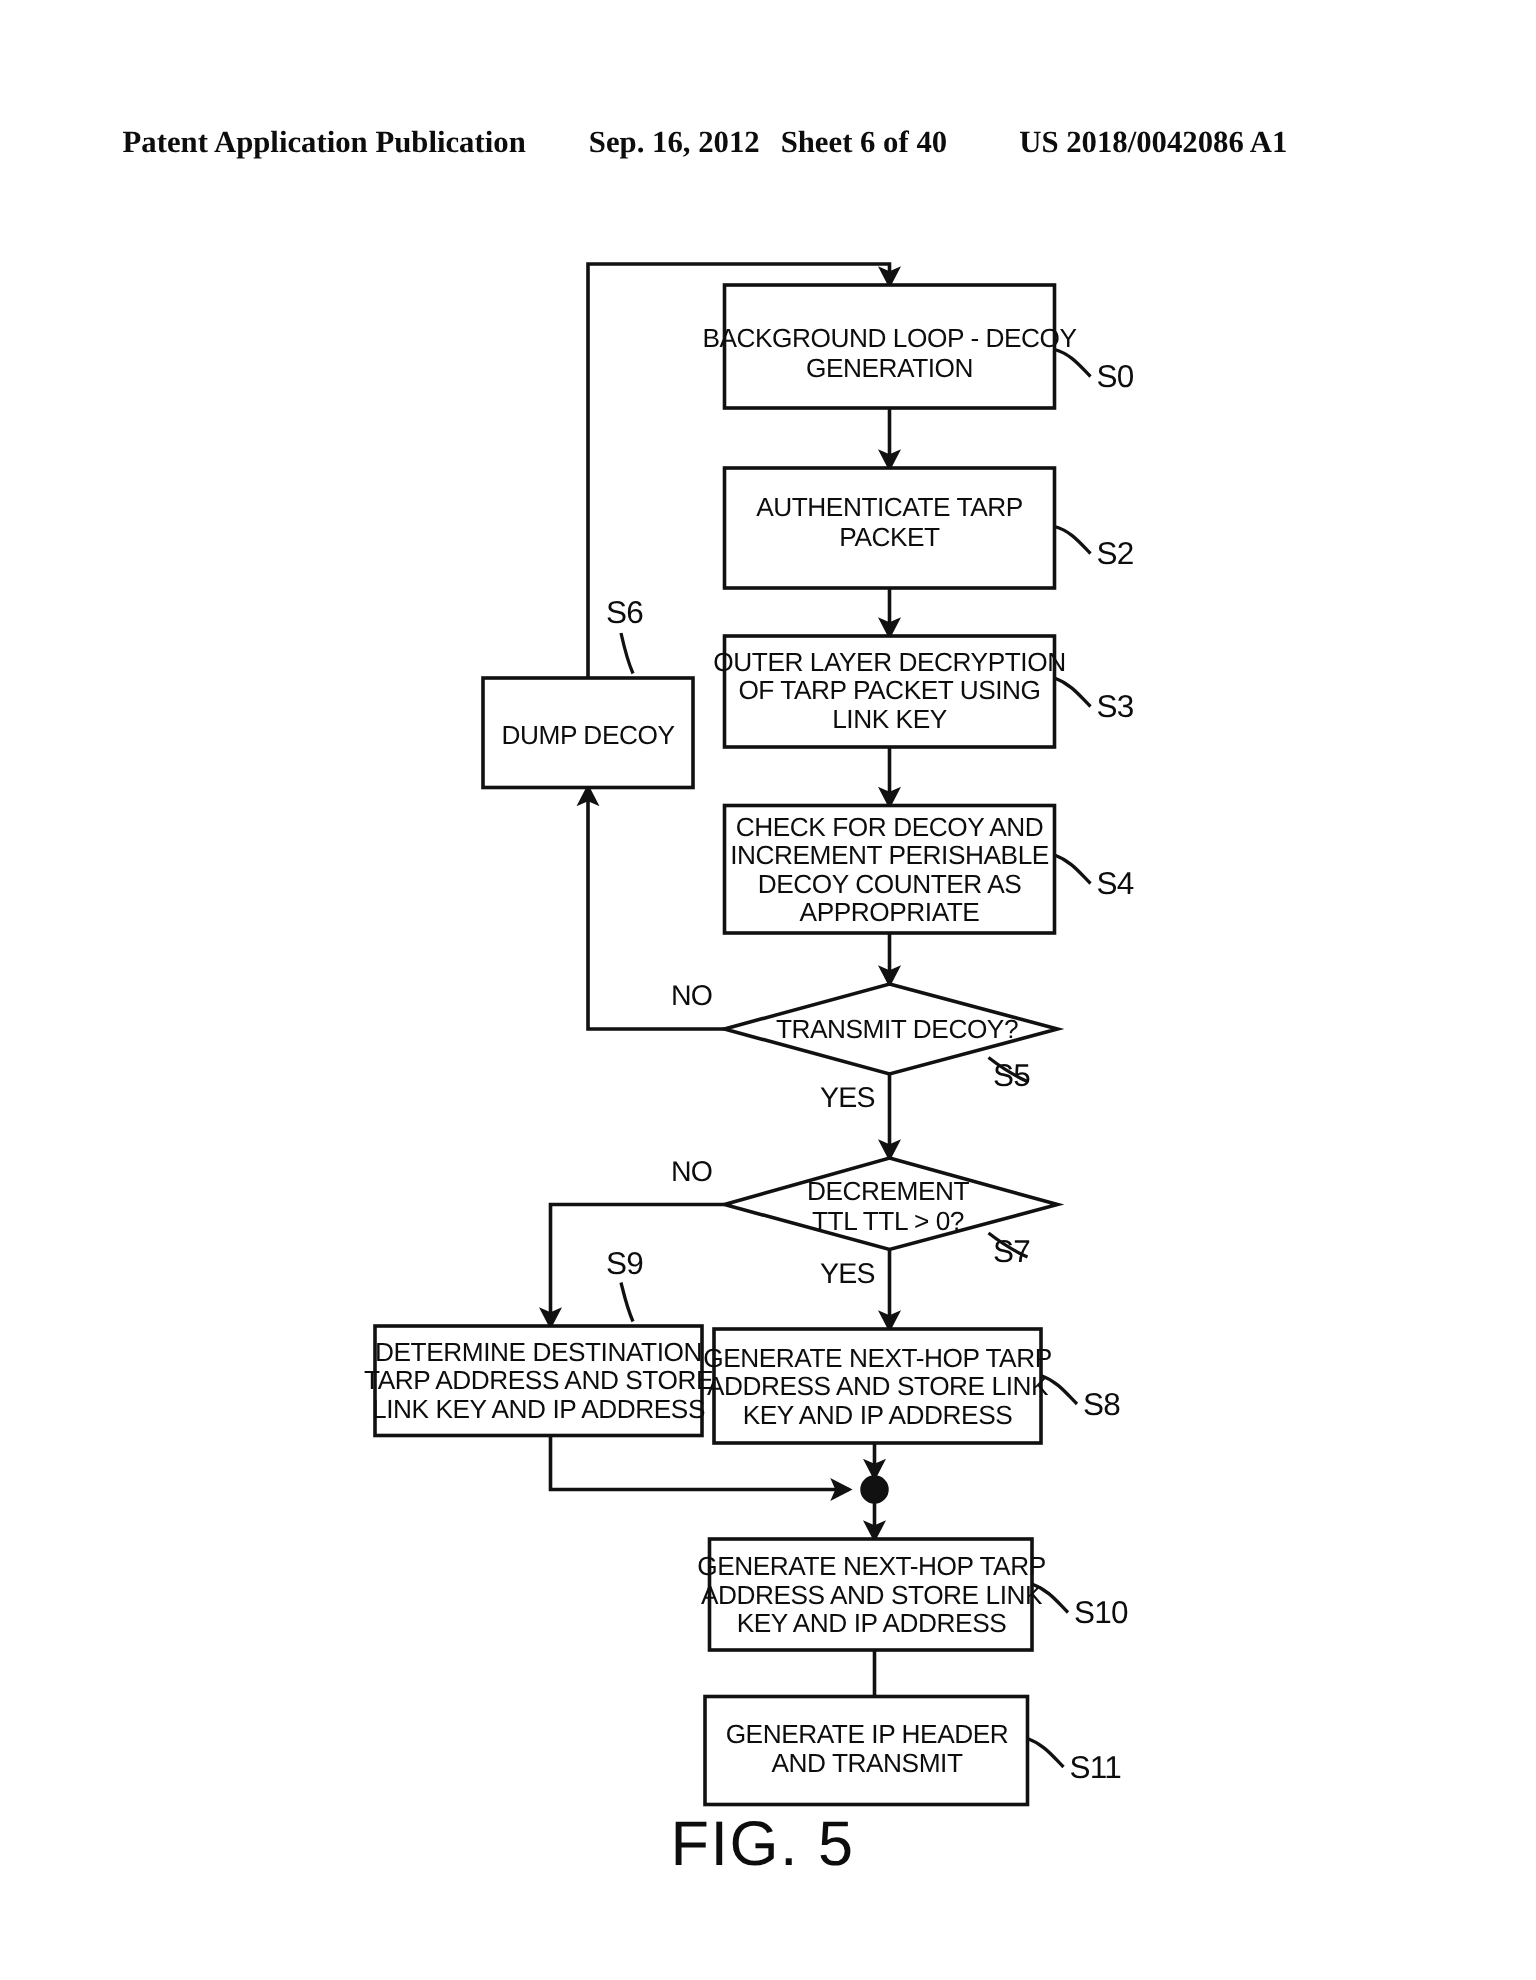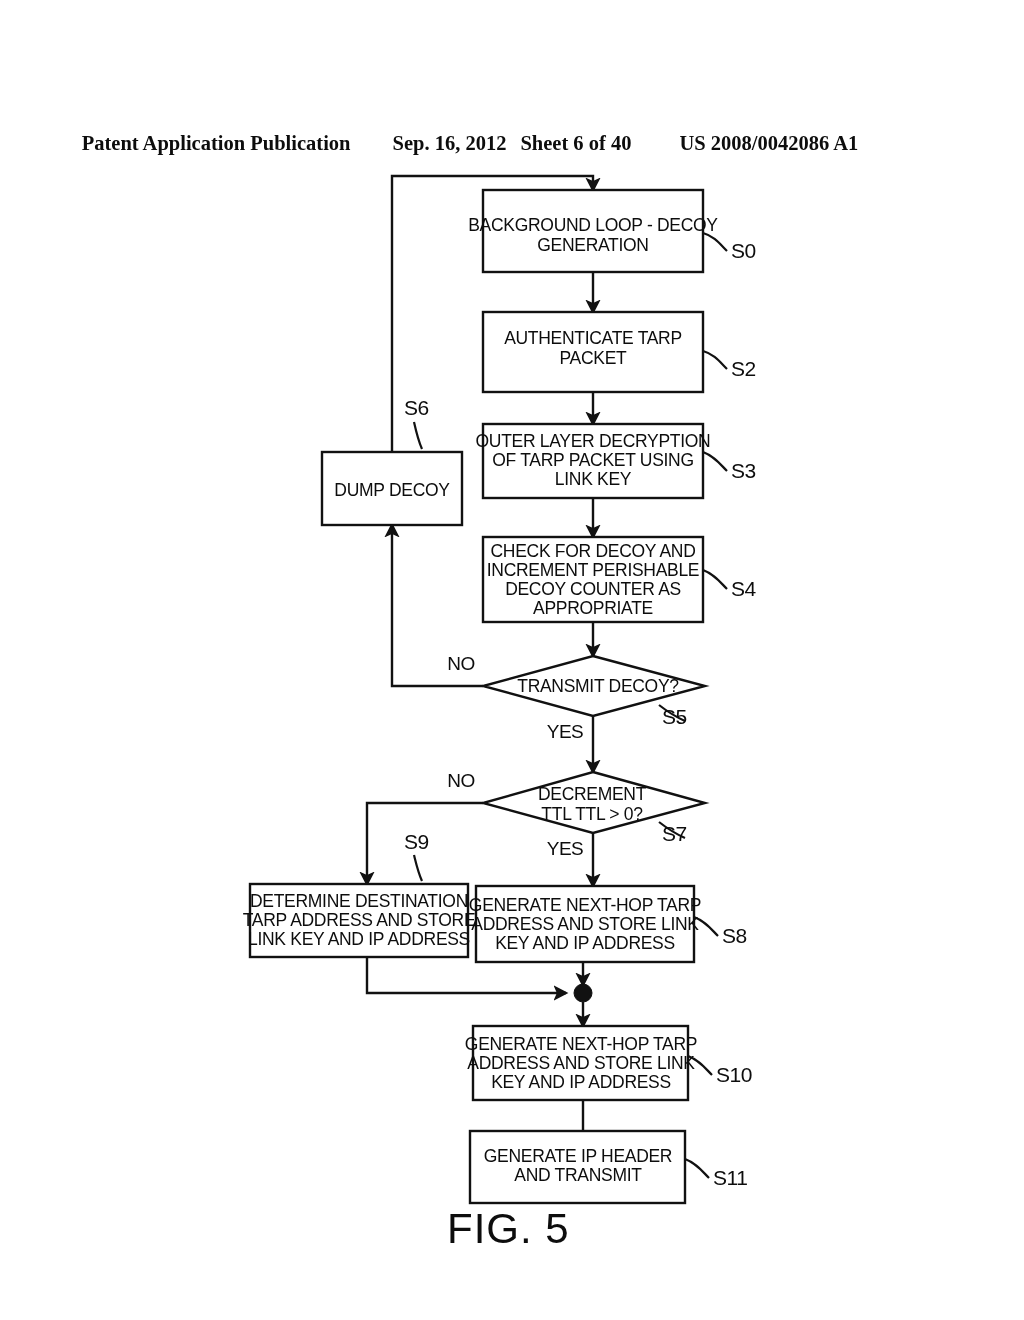--- a/index.html
+++ b/index.html
@@ -28,21 +28,20 @@
     width: 940px;
     display: flex;
     justify-content: center;
     align-items: baseline;
     font-family: "Liberation Serif", serif;
     font-weight: bold;
     font-size: 20.5px;
     color: #0d0d0d;
     letter-spacing: 0px;
     white-space: nowrap;
-    margin-top: 48px;
   }
   #pub-header .seg { display: inline-block; }
   #pub-header .gap-a { width: 42px; }
   #pub-header .gap-b { width: 14px; }
   #pub-header .gap-c { width: 48px; }
 
   svg#figure {
     position: absolute;
     left: 0;
     top: 0;
@@ -107,21 +106,21 @@
 
 <div id="page">
 
   <div id="pub-header">
     <span class="seg">Patent Application Publication</span>
     <span class="gap-a"></span>
     <span class="seg">Sep. 16, 2012</span>
     <span class="gap-b"></span>
     <span class="seg">Sheet 6 of 40</span>
     <span class="gap-c"></span>
-    <span class="seg">US 2008/0042086 A1</span>
+    <span class="seg">US 2018/0042086 A1</span>
   </div>
 
   <svg id="figure" viewBox="0 0 1024 1320">
 
     <defs>
       <marker id="arrow" markerWidth="9" markerHeight="9" refX="5.2" refY="3.6" orient="auto" markerUnits="strokeWidth">
         <path d="M0,0.4 L6.2,3.6 L0,6.8 L1.4,3.6 Z" fill="#111111"></path>
       </marker>
     </defs>
 

